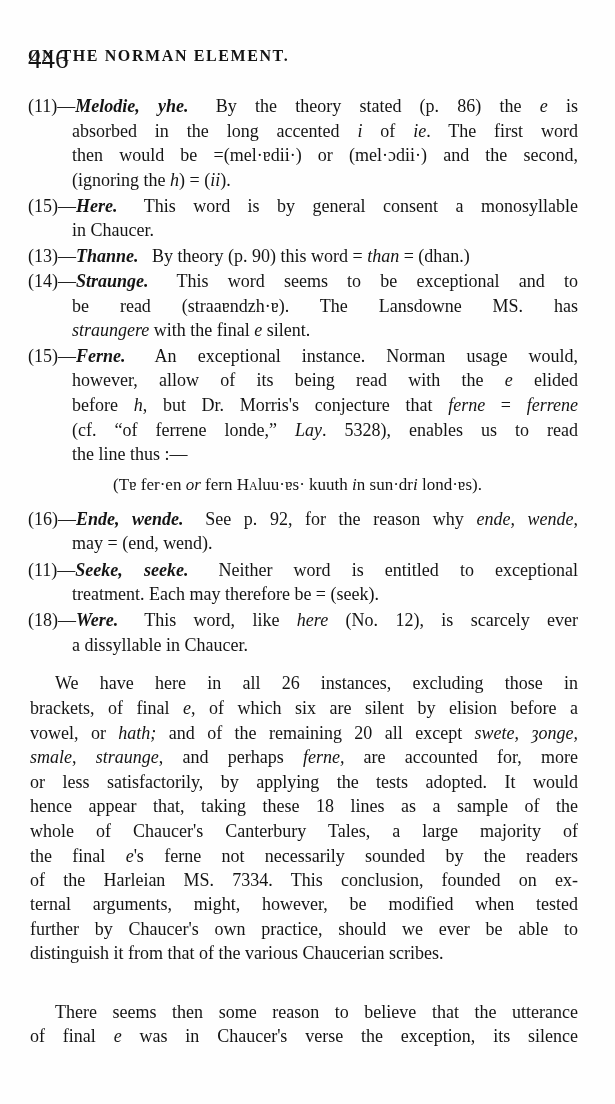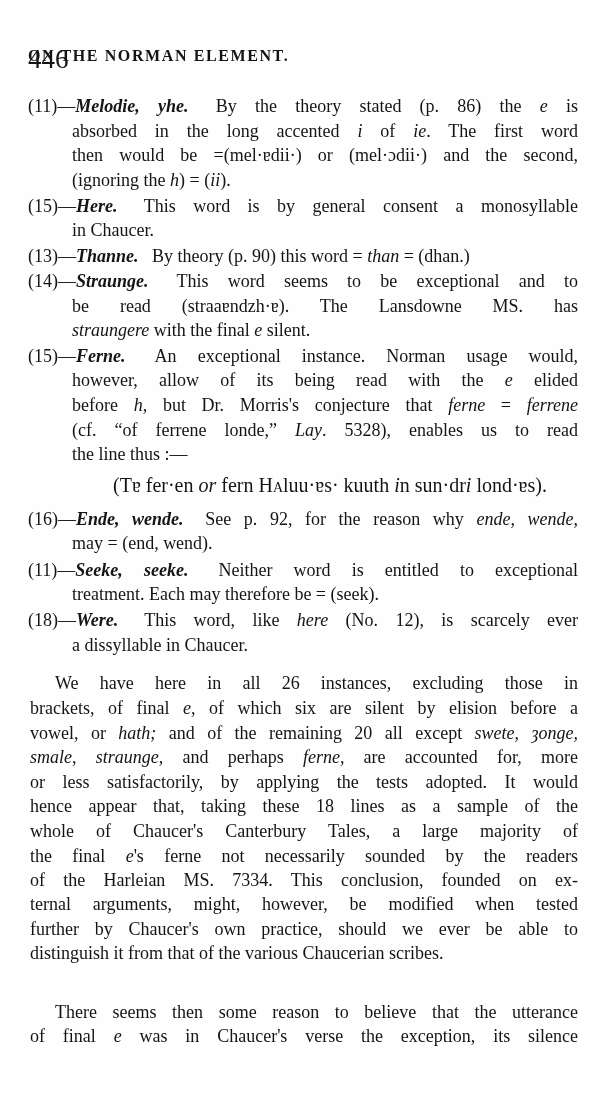--- a/index.html
+++ b/index.html
@@ -16,21 +16,21 @@
     font-family: "Liberation Serif", serif; font-size: 16px; font-weight: bold; letter-spacing: 1.6px;
   }
   .line {
     position: absolute; white-space: nowrap;
     font-family: "Liberation Serif", serif; font-size: 18px; line-height: 24px;
   }
   .just { text-align: justify; text-align-last: justify; }
   .i { font-style: italic; }
   .quote {
     position: absolute; left: 113px; top: 475px; white-space: nowrap;
-    font-family: "Liberation Serif", serif; font-size: 20px; line-height: 20px;
+    font-family: "Liberation Serif", serif; font-size: 17px; line-height: 20px;
   }
   .sc { font-variant: small-caps; }
 </style>
 </head>
 <body>
 
 <div class="page">
 
   <div class="running-head">
     <span class="page-number">446</span>

